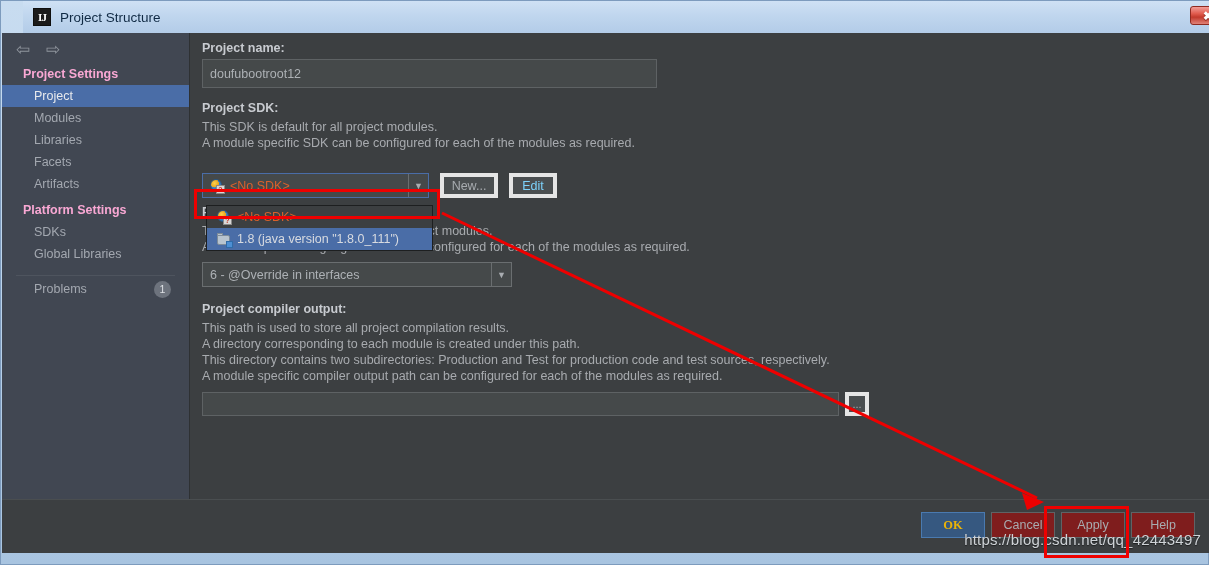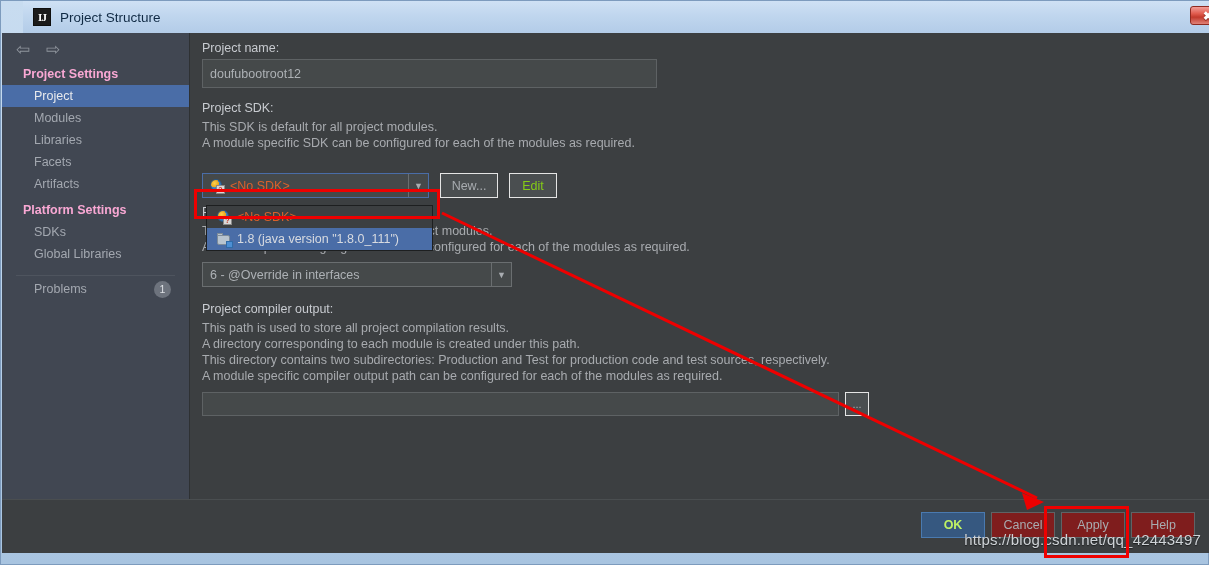--- a/index.html
+++ b/index.html
@@ -78,44 +78,44 @@
     background: #6d737d; color: #dfe2e6;
     font-size: 10.5px; display: flex; align-items: center; justify-content: center;
   }
   
   #content {
     position: absolute; left: 189px; top: 0;
     width: 1018px; height: 466px;
     background: #3c3f41; padding: 8px 0 0 11px;
     color: #b9bcc0; font-size: 12.5px;
   }
-  .lbl-bold { font-weight: normal; color: #c8cbd0; font-size: 12.5px; margin-bottom: 4px; }
+  .lbl-bold { font-weight: bold; color: #c8cbd0; font-size: 12.5px; margin-bottom: 4px; }
   .desc { color: #a8abaf; font-size: 12.5px; line-height: 16px; }
   .txtfield {
     height: 29px; background: #45494a; border: 1px solid #5e6264;
     color: #adb1b5; font-size: 12.5px; padding: 3px 7px;
     display: flex; align-items: center;
   }
   .combo {
     height: 25px; background: #45494a; border: 1px solid #6a6e70;
     display: flex; align-items: center; color: #adb1b5; font-size: 12.5px;
   }
   .combo .cb-text { flex: 1; padding-left: 7px; display: flex; align-items: center; gap: 6px; }
   .combo .cb-arrow {
     width: 20px; height: 100%; border-left: 1px solid #6a6e70;
     display: flex; align-items: center; justify-content: center;
     color: #a9adb1; font-size: 9px;
   }
   .btn {
-    height: 25px; background: #4a4e50; border: 1px solid #e5e5e5;
+    height: 25px; background: #4a4e50; border: 4px solid #e5e5e5;
     color: #a8acb0; font-size: 12.5px;
     display: inline-flex; align-items: center; justify-content: center;
     padding: 0 14px; cursor: pointer;
   }
-  .btn.disabled { color: #84cc16; }
+  .btn.disabled { color: #7dd3fc; }
   
   .icon-nosdk {
     width: 14px; height: 14px; position: relative; flex: 0 0 14px;
   }
   .icon-nosdk .globe {
     position: absolute; left: 0; top: 0; width: 12px; height: 12px;
     border-radius: 50%;
     background: radial-gradient(circle at 35% 32%, #ffd24a 0%, #e8a41e 45%, #3a7fc1 46%, #2e6aa8 100%);
     border: 1px solid #2a567f;
   }
@@ -159,21 +159,21 @@
   #btn-row {
     position: absolute; right: 14px; top: 12px;
     display: flex; gap: 6px;
   }
   .dlg-btn {
     width: 64px; height: 26px; background: #7f1d1d; border: 1px solid #5f6365;
     color: #a8acb0; font-size: 12.5px;
     display: flex; align-items: center; justify-content: center; cursor: pointer;
   }
   .dlg-btn.primary {
-    background: #365880; border: 1px solid #4a7ab0; color: #bef264; font-weight: bold;
+    background: #365880; border: 1px solid #4a7ab0; color: #eab308; font-weight: bold; font-family: Liberation Serif, serif;
   }
   #watermark {
     position: absolute; right: 8px; bottom: 5px;
     color: #cfd3d7; font-size: 15px; letter-spacing: 0.2px;
     text-shadow: 0 1px 1px #1c1e1f;
   }
   
   .anno-box {
     position: absolute; border: 3px solid #ee0000; z-index: 60; pointer-events: none;
   }

